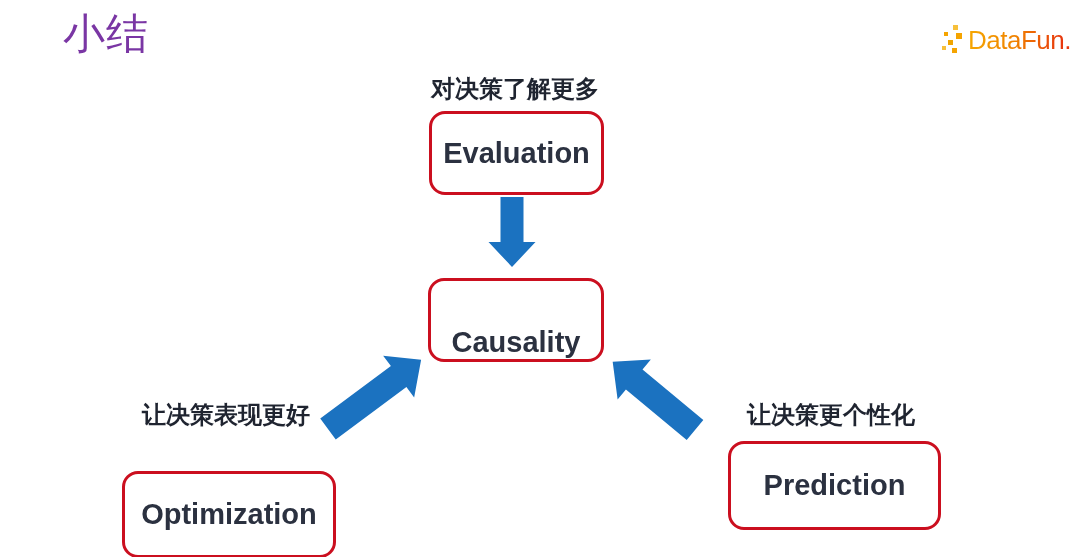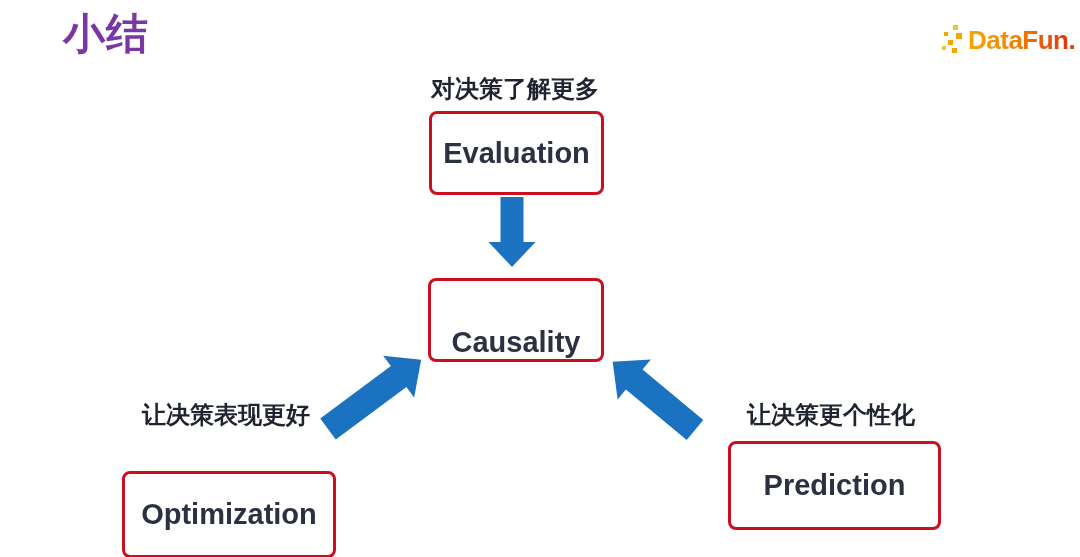--- a/index.html
+++ b/index.html
@@ -11,38 +11,38 @@
     overflow: hidden;
     font-family: "Liberation Sans", "DejaVu Sans", sans-serif;
   }
 
   .slide-title {
     position: absolute;
     left: 63px;
     top: 6px;
     margin: 0;
     font-size: 42px;
-    font-weight: 700;
+    font-weight: 400;
     color: var(--title-purple, #7A36A4);
     letter-spacing: 1px;
   }
 
   
   .logo {
     position: absolute;
     left: 942px;
     top: 24px;
     display: flex;
     align-items: center;
     gap: 2px;
   }
   .logo-pixels { width: 24px; height: 32px; }
   .logo-text {
     font-size: 26px;
-    font-weight: 700;
+    font-weight: 400;
     letter-spacing: -0.5px;
     background: linear-gradient(95deg, var(--logo-gold, #F5A400) 5%, #F08300 45%, var(--logo-orange, #E8380D) 90%);
     -webkit-background-clip: text;
     background-clip: text;
     color: transparent;
   }
 
   
   .caption {
     position: absolute;
@@ -54,21 +54,21 @@
     margin-top: 12px;
   }
   .cap-eval { left: 515px; top: 61px; }
   .cap-opt  { left: 226px; top: 387px; }
   .cap-pred { left: 831px; top: 387px; }
 
   
   .node {
     position: absolute;
     border: 3px solid var(--box-border-red, #CB0F1F);
-    border-radius: 8px;
+    border-radius: 16px;
     background: #ffffff;
     display: flex;
     align-items: center;
     justify-content: center;
   }
   .node span {
     font-size: 29px;
     font-weight: 700;
     color: var(--box-text-dark, #2B3140);
     white-space: nowrap;

